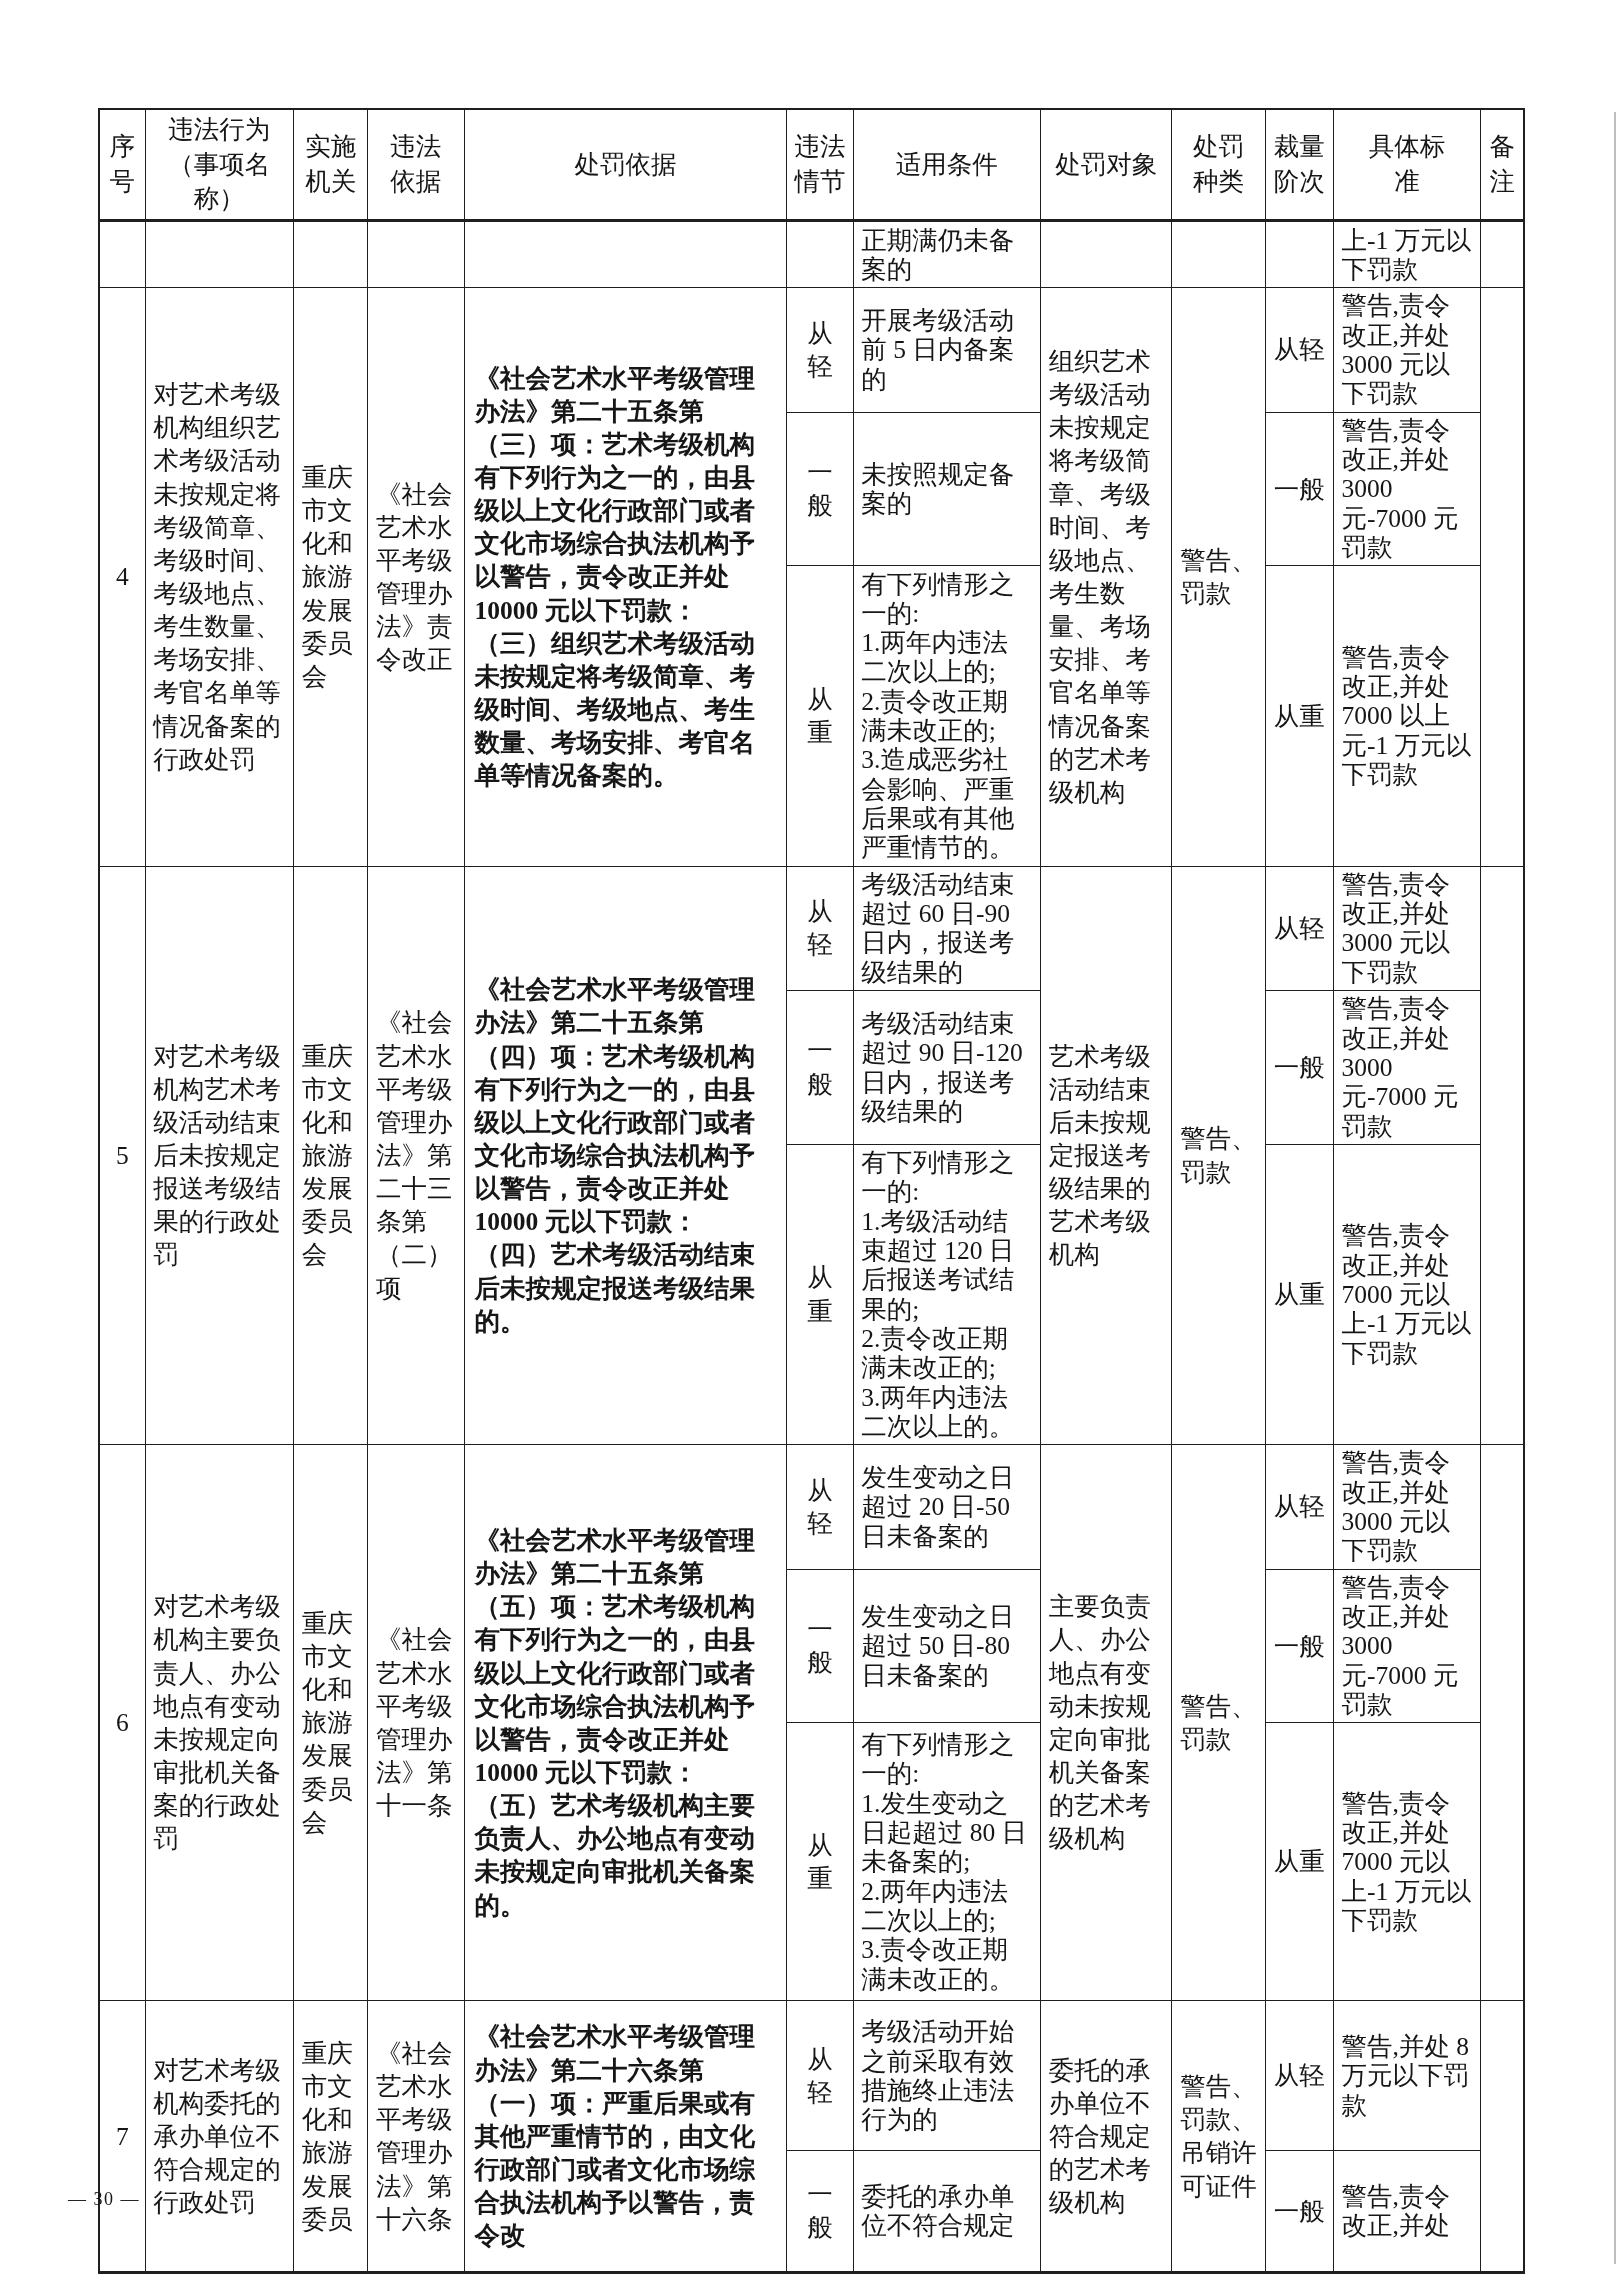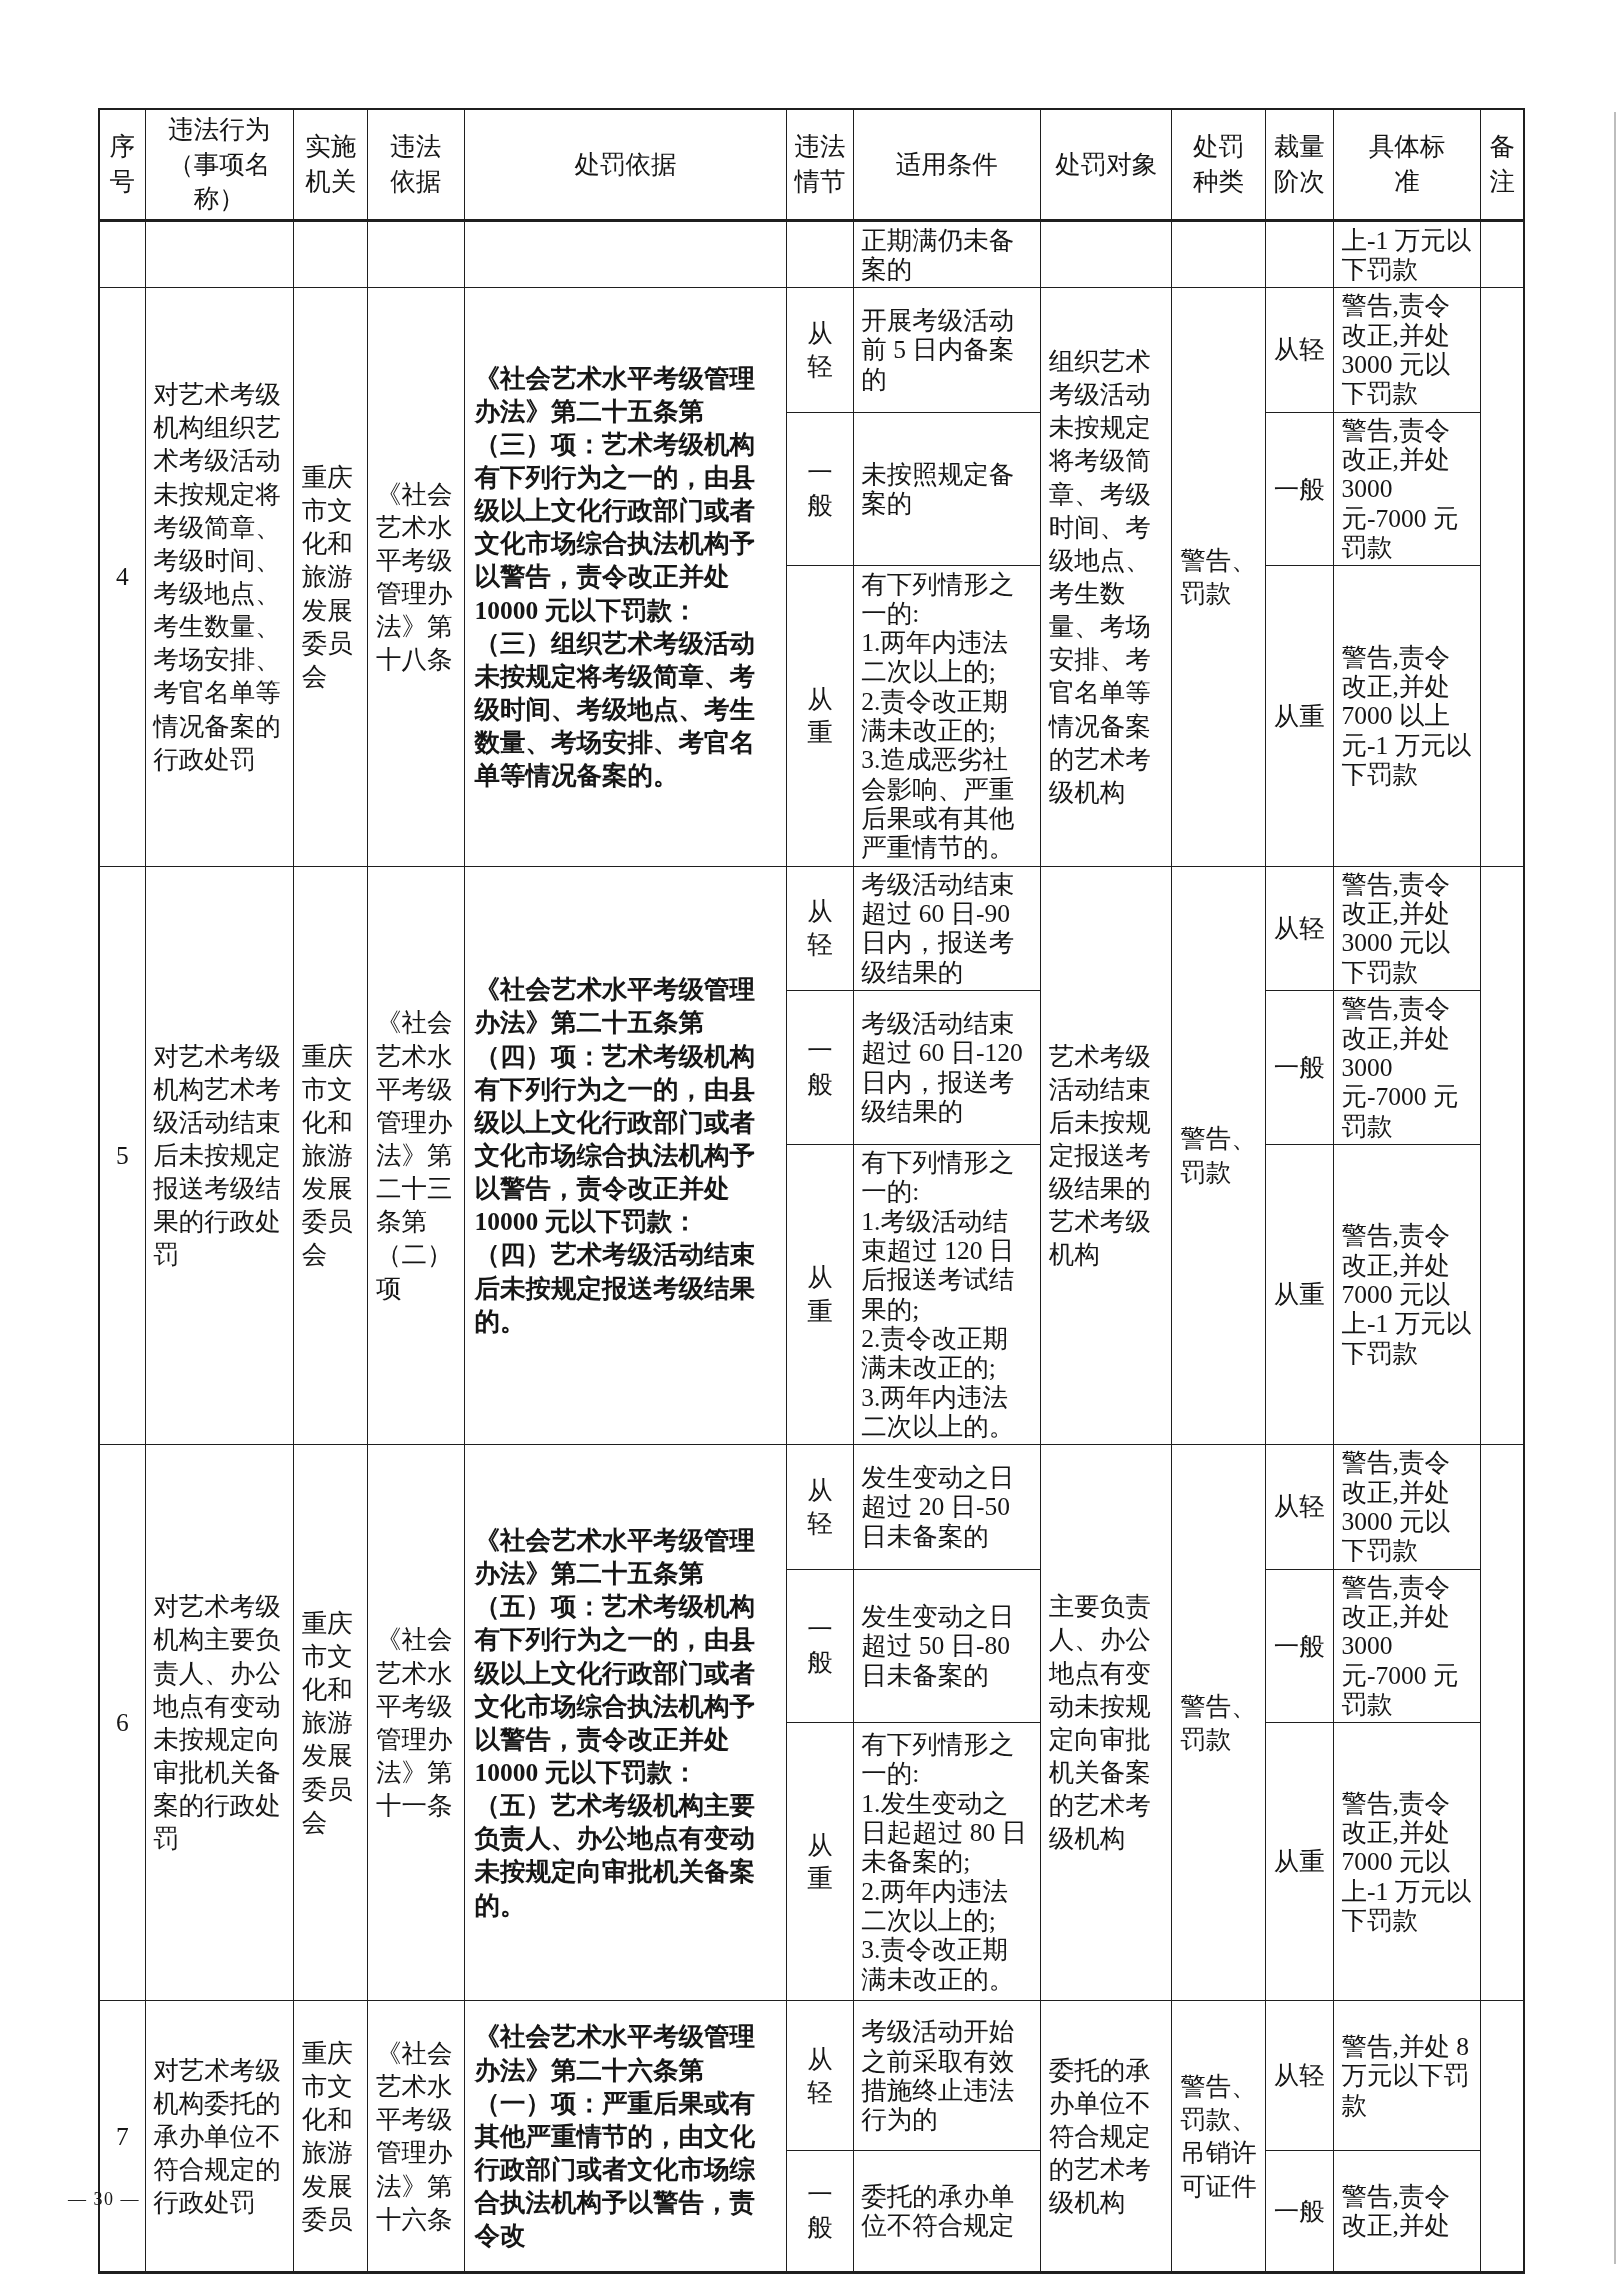--- a/index.html
+++ b/index.html
@@ -107,21 +107,21 @@
       <td class="l"></td>
       <td class="c"></td>
       <td class="l std">上-1 万元以下罚款</td>
       <td class="c"></td>
     </tr>
 
     <tr style="height:123px">
       <td class="c" rowspan="3">4</td>
       <td class="l" rowspan="3">对艺术考级机构组织艺术考级活动未按规定将考级简章、考级时间、考级地点、考生数量、考场安排、考官名单等情况备案的行政处罚</td>
       <td class="l" rowspan="3">重庆市文化和旅游发展委员会</td>
-      <td class="l" rowspan="3">《社会艺术水平考级管理办法》第十八条</td>
+      <td class="l" rowspan="3">《社会艺术水平考级管理办法》责令改正</td>
       <td class="l basis" rowspan="3">《社会艺术水平考级管理办法》第二十五条第（三）项：艺术考级机构有下列行为之一的，由县级以上文化行政部门或者文化市场综合执法机构予以警告，责令改正并处 10000 元以下罚款：
 （三）组织艺术考级活动未按规定将考级简章、考级时间、考级地点、考生数量、考场安排、考官名单等情况备案的。</td>
       <td class="c">从轻</td>
       <td class="l cond">开展考级活动前 5 日内备案的</td>
       <td class="l" rowspan="3">组织艺术考级活动未按规定将考级简章、考级时间、考级地点、考生数量、考场安排、考官名单等情况备案的艺术考级机构</td>
       <td class="l" rowspan="3">警告、罚款</td>
       <td class="c">从轻</td>
       <td class="l std">警告,责令改正,并处 3000 元以下罚款</td>
       <td class="c" rowspan="3"></td>
     </tr>
@@ -151,21 +151,21 @@
       <td class="c">从轻</td>
       <td class="l cond">考级活动结束超过 60 日-90 日内，报送考级结果的</td>
       <td class="l" rowspan="3">艺术考级活动结束后未按规定报送考级结果的艺术考级机构</td>
       <td class="l" rowspan="3">警告、罚款</td>
       <td class="c">从轻</td>
       <td class="l std">警告,责令改正,并处 3000 元以下罚款</td>
       <td class="c" rowspan="3"></td>
     </tr>
     <tr style="height:131px">
       <td class="c">一般</td>
-      <td class="l cond">考级活动结束超过 60 日-120 日内，报送考级结果的</td>
+      <td class="l cond">考级活动结束超过 90 日-120 日内，报送考级结果的</td>
       <td class="c">一般</td>
       <td class="l std">警告,责令改正,并处 3000 元-7000 元罚款</td>
     </tr>
     <tr style="height:285px">
       <td class="c">从重</td>
       <td class="l cond">有下列情形之一的:
 1.考级活动结束超过 120 日后报送考试结果的;
 2.责令改正期满未改正的;
 3.两年内违法二次以上的。</td>
       <td class="c">从重</td>

